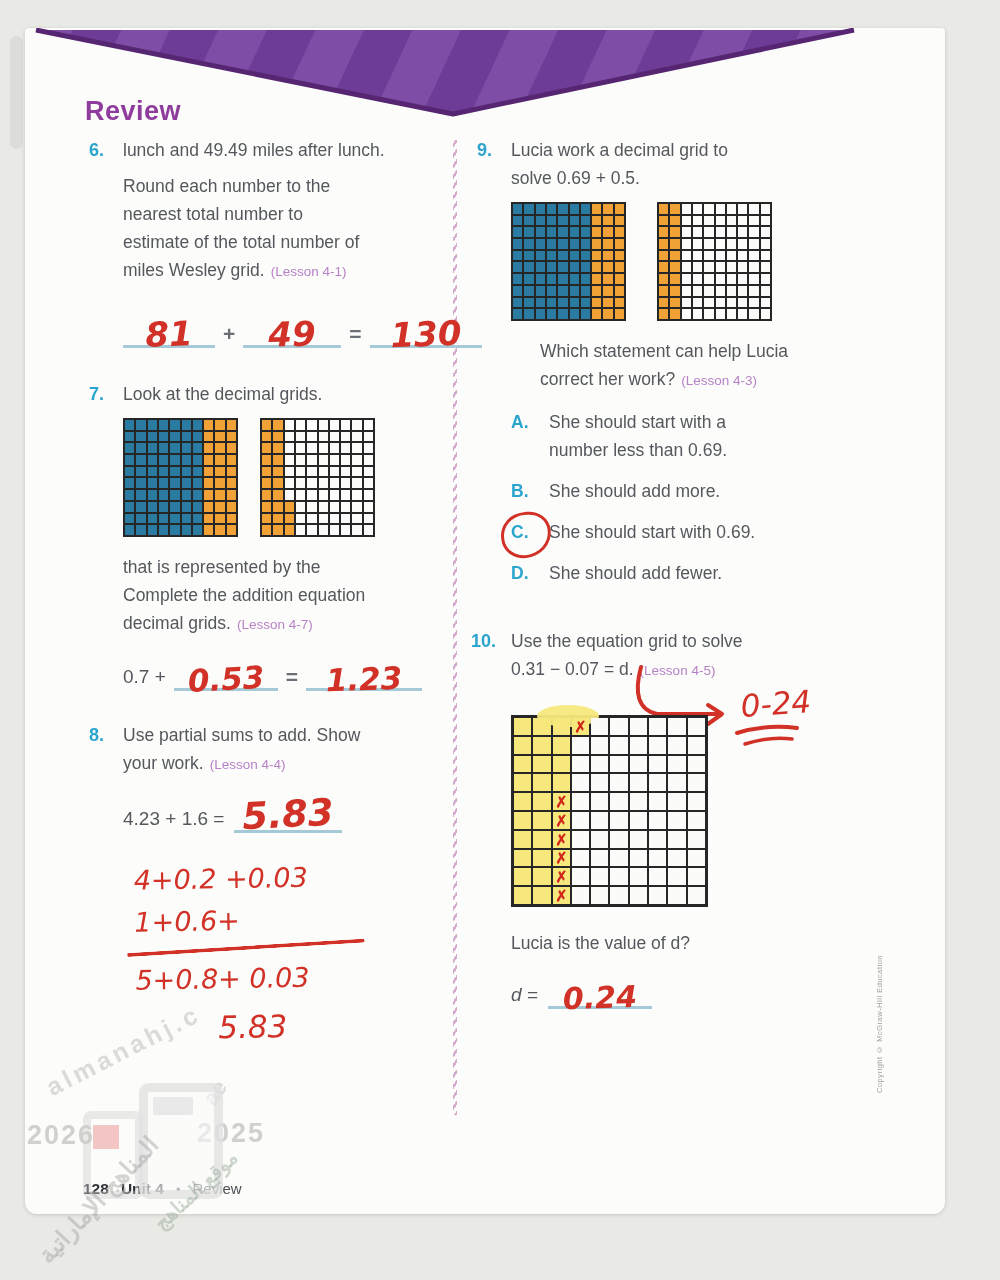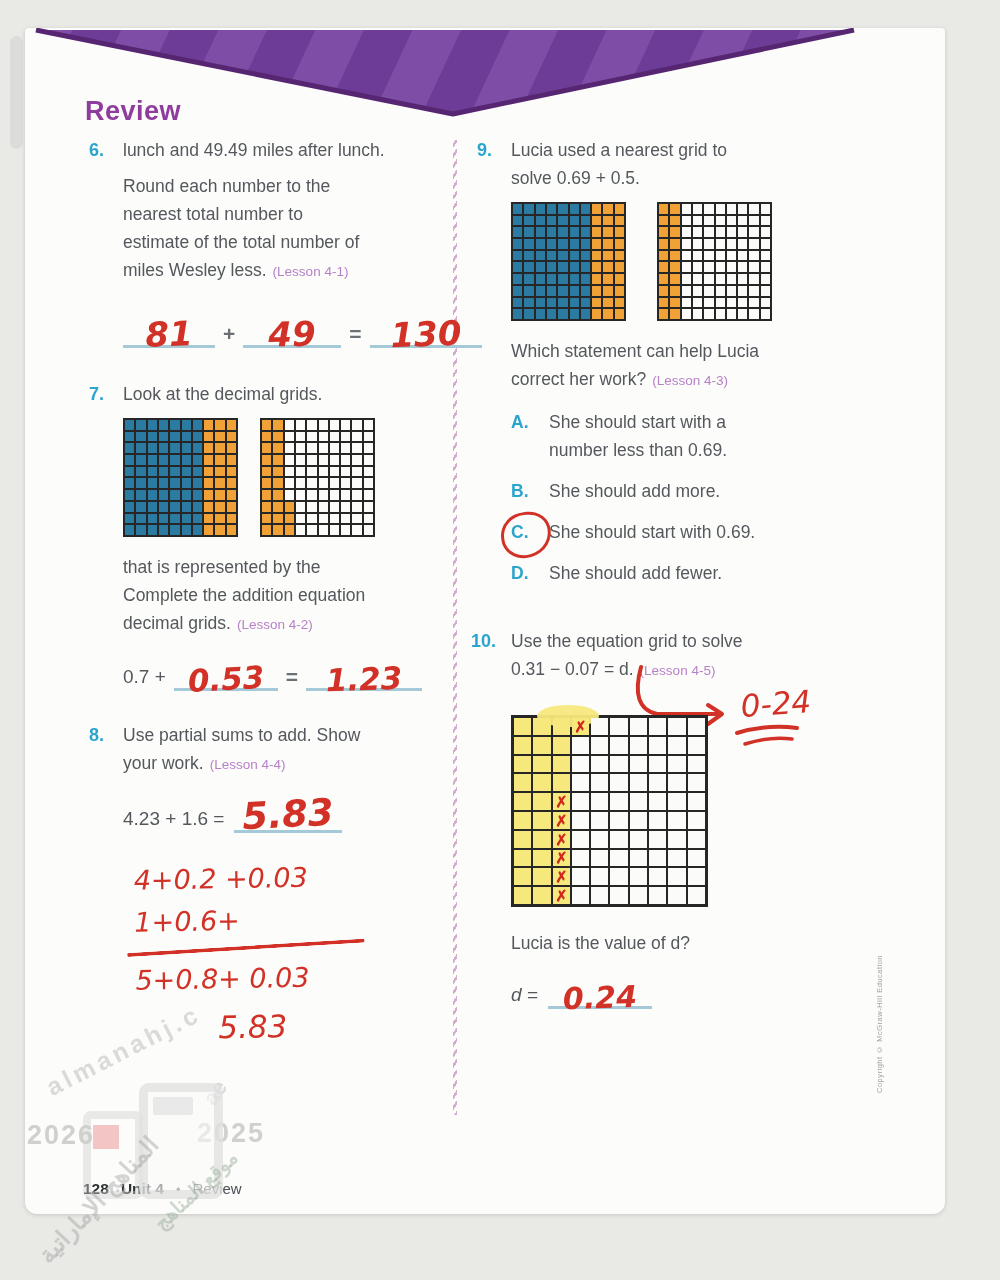--- a/index.html
+++ b/index.html
@@ -128,21 +128,21 @@
 
     <div class="q">
       <div class="qn">6.</div>
       <div class="qb">
         <div class="ln">lunch and 49.49 miles after lunch.</div>
         <div class="mt8">
           <div class="ln">Round each number to the</div>
           <div class="ln">nearest total number to</div>
           <div class="ln">estimate of the total number of</div>
           <div class="ln">
-            <span>miles Wesley less.</span><span class="lesson">(Lesson 4-1)</span>
+            <span>miles Wesley grid.</span><span class="lesson">(Lesson 4-1)</span>
           </div>
         </div>
         <div class="eq" style="margin-top:16px;height:46px;">
           <span class="blank" style="width:92px;height:36px;">
             <span class="hw" style="font-size:34px;transform:rotate(-2deg);">81</span>
           </span>
           <span class="sym">+</span>
           <span class="blank" style="width:98px;height:36px;">
             <span class="hw" style="font-size:34px;transform:rotate(-1deg);">49</span>
           </span>
@@ -361,21 +361,21 @@
               <div class="cell" style="background: rgb(251, 251, 249);"></div>
               <div class="cell" style="background: rgb(251, 251, 249);"></div>
               <div class="cell" style="background: rgb(251, 251, 249);"></div>
               <div class="cell" style="background: rgb(251, 251, 249);"></div>
             </div>
         </div>
         <div style="margin-top:16px;">
           <div class="ln">that is represented by the</div>
           <div class="ln">Complete the addition equation</div>
           <div class="ln">
-            <span>decimal grids.</span><span class="lesson">(Lesson 4-2)</span>
+            <span>decimal grids.</span><span class="lesson">(Lesson 4-7)</span>
           </div>
         </div>
         <div class="eq" style="margin-top:8px;height:44px;">
           <span class="eq-prefix">0.7 +</span>
           <span class="blank" style="width:104px;height:32px;margin-left:8px;">
             <span class="hw" style="font-size:31px;transform:rotate(-3deg);">0.53</span>
           </span>
           <span class="sym">=</span>
           <span class="blank" style="width:116px;height:32px;">
             <span class="hw" style="font-size:31px;transform:rotate(-2deg);">1.23</span>
@@ -407,21 +407,21 @@
       </div>
     </div>
 
   </div>
 
   <div class="col col-right">
 
     <div class="q">
       <div class="qn">9.</div>
       <div class="qb">
-        <div class="ln">Lucia used a nearest grid to</div>
+        <div class="ln">Lucia work a decimal grid to</div>
         <div class="ln">solve 0.69 + 0.5.</div>
         <div class="grid-row" style="gap:31px;">
           <div class="dgrid dgrid-s" style="grid-template-columns: repeat(10, 1fr); grid-template-rows: repeat(10, 1fr);">
               <div class="cell" style="background: rgb(42, 122, 161);"></div>
               <div class="cell" style="background: rgb(42, 122, 161);"></div>
               <div class="cell" style="background: rgb(42, 122, 161);"></div>
               <div class="cell" style="background: rgb(42, 122, 161);"></div>
               <div class="cell" style="background: rgb(42, 122, 161);"></div>
               <div class="cell" style="background: rgb(42, 122, 161);"></div>
               <div class="cell" style="background: rgb(42, 122, 161);"></div>
@@ -615,21 +615,21 @@
               <div class="cell" style="background: rgb(251, 251, 249);"></div>
               <div class="cell" style="background: rgb(251, 251, 249);"></div>
               <div class="cell" style="background: rgb(251, 251, 249);"></div>
               <div class="cell" style="background: rgb(251, 251, 249);"></div>
               <div class="cell" style="background: rgb(251, 251, 249);"></div>
               <div class="cell" style="background: rgb(251, 251, 249);"></div>
               <div class="cell" style="background: rgb(251, 251, 249);"></div>
               <div class="cell" style="background: rgb(251, 251, 249);"></div>
             </div>
         </div>
-        <div style="margin-top:16px;">
+        <div style="margin-top:16px;margin-left:29px;">
           <div class="ln">Which statement can help Lucia</div>
           <div class="ln">
             <span>correct her work?</span><span class="lesson">(Lesson 4-3)</span>
           </div>
         </div>
 
         <div class="opt">
           <div class="opt-letter">A.</div>
           <div>
             <div class="ln">She should start with a</div>

